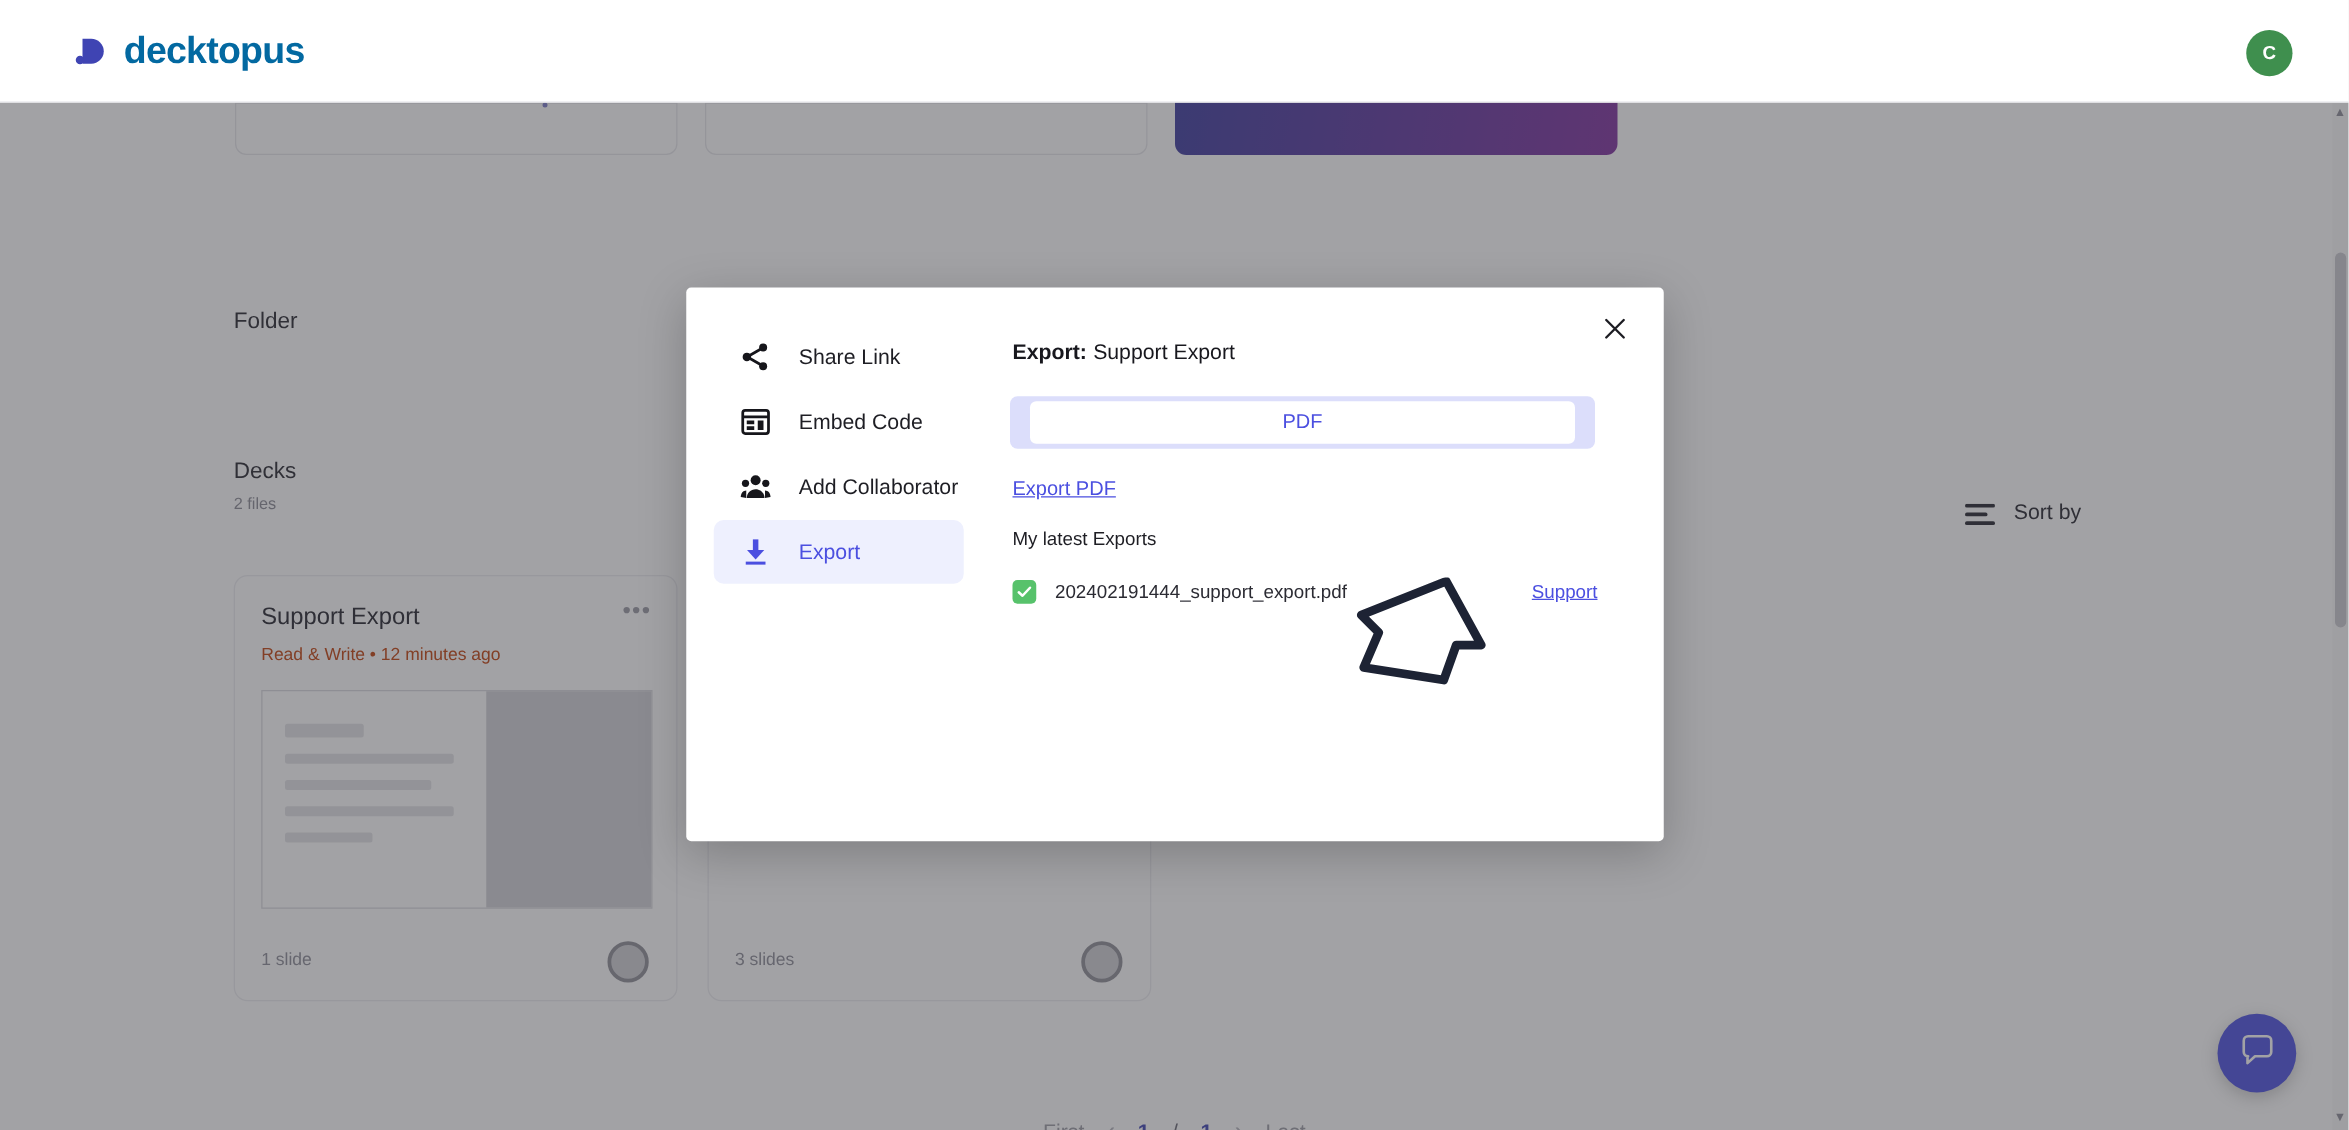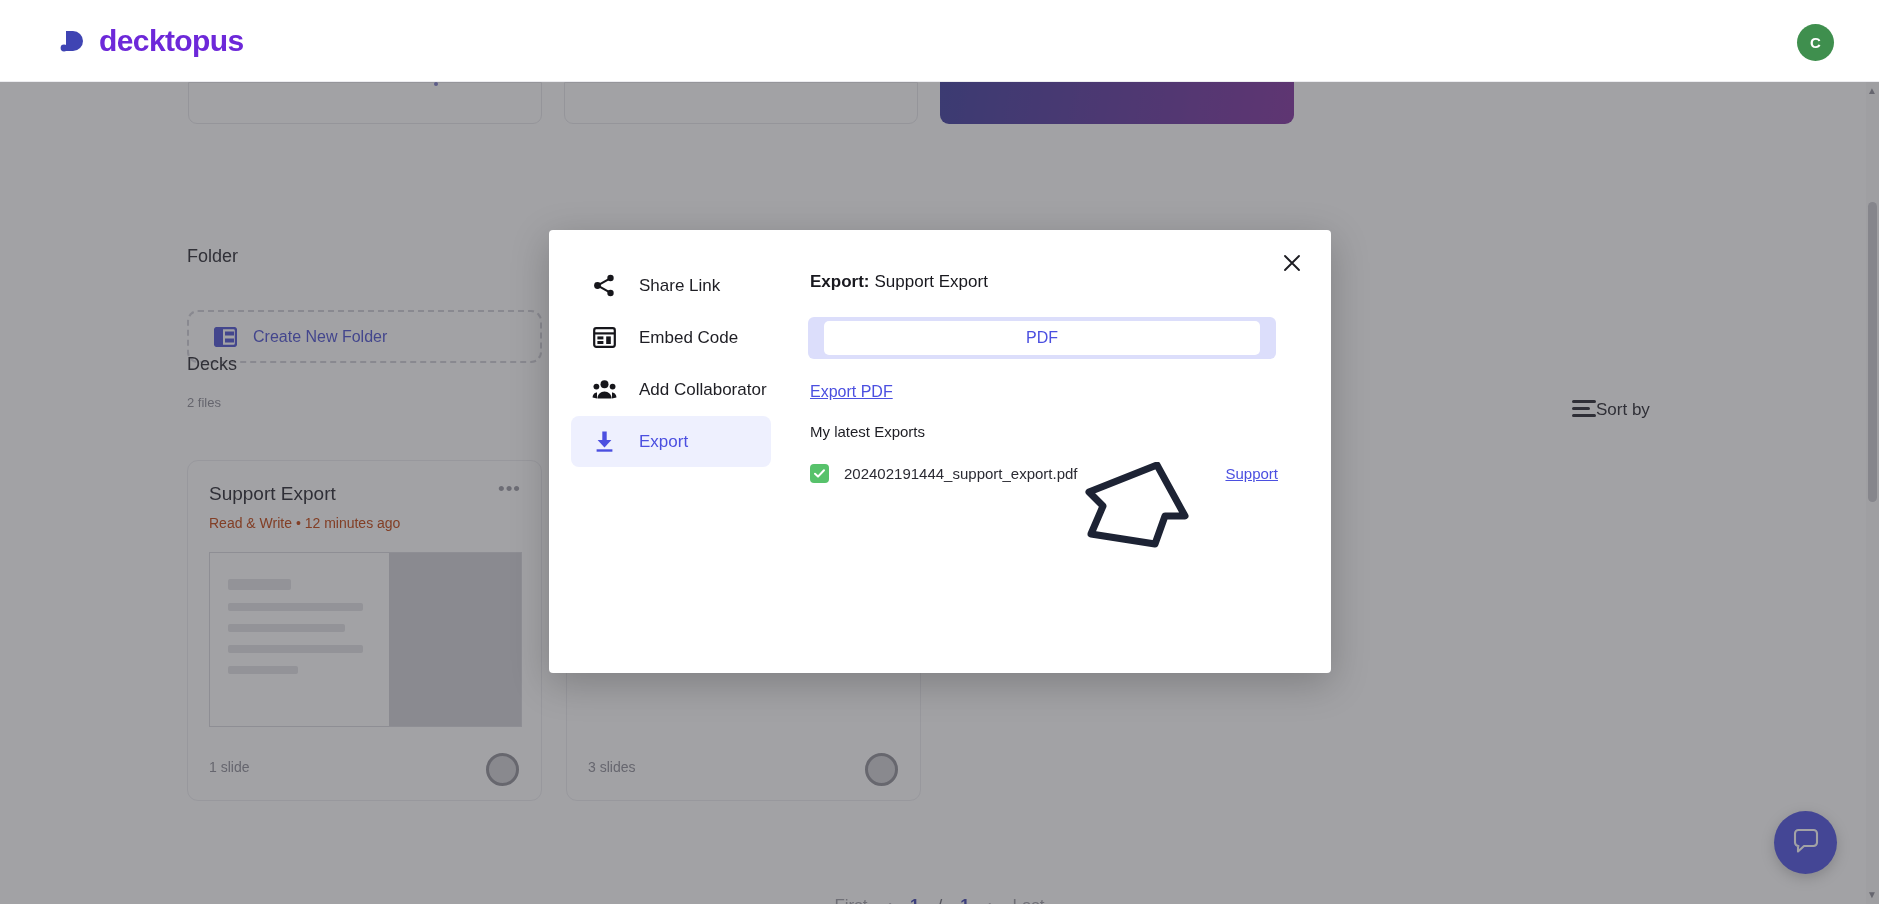--- a/index.html
+++ b/index.html
@@ -23,21 +23,21 @@
     border-bottom: 1px solid #ececf0;
     display: flex; align-items: center;
     z-index: 5;
   }
   .logo-wrap {
     display: flex; align-items: center; gap: 13px;
     margin-left: 60px;
   }
   .logo-mark { width: 26px; height: 26px; display: block; }
   .logo-text {
-    font-size: 30px; font-weight: 700; color: #6d28d9;
+    font-size: 30px; font-weight: 700; color: #0369a1;
     letter-spacing: -0.6px;
   }
   .avatar {
     position: absolute; right: 45px; top: 24px;
     width: 37px; height: 37px; border-radius: 50%;
     background: #3f8f4e;
     color: #fff; font-size: 15px; font-weight: 600;
     display: flex; align-items: center; justify-content: center;
   }
 
@@ -144,21 +144,21 @@
   }
   .deck-ring {
     position: absolute; right: 22px; bottom: 14px;
     width: 33px; height: 33px; border-radius: 50%;
     background: #cfcfd4;
     border: 3px solid #8e8e96;
   }
 
   .sortby {
     position: absolute; left: 1572px; top: 318px;
-    display: flex; align-items: flex-start; 
+    display: flex; align-items: flex-end; gap: 15px;
   }
   .sort-icon { width: 24px; height: 17px; display: block; }
   .sort-text { font-size: 17px; color: #24242c; }
 
   
   .pager {
     position: absolute; left: 0; top: 812px;
     width: 1879px;
     display: flex; justify-content: center; align-items: center; gap: 18px;
     font-size: 17px;
@@ -308,33 +308,22 @@
     <div class="toprow">
       <div class="tcard"></div>
       <div class="tcard">
           <div class="dot"></div>
         </div>
       <div class="tcard purple"></div>
     </div>
 
     <div class="section-label" style="left:187px; top:164px;">Folder</div>
 
-    <div class="create-folder">
-      <span>
-        <svg class="cf-icon" viewBox="0 0 23 20">
-          <rect x="1" y="1" width="21" height="18" rx="2.5" fill="none" stroke="#4a4fd1" stroke-width="2.4"></rect>
-          <rect x="1" y="1" width="8" height="18" fill="#4a4fd1"></rect>
-          <rect x="11" y="4.5" width="9" height="4" fill="#4a4fd1"></rect>
-          <rect x="11" y="11.5" width="9" height="4" fill="#4a4fd1"></rect>
-        </svg>
-      </span>
-      <span class="cf-text">Create New Folder</span>
-    </div>
-
-    <div class="section-label" style="left:187px; top:272px;text-align:center;">Decks</div>
+
+    <div class="section-label" style="left:187px; top:284px;text-align:center;">Decks</div>
     <div class="sub-label" style="left:187px; top:313px;">2 files</div>
 
     <div class="sortby">
       <span>
         <svg class="sort-icon" viewBox="0 0 24 17">
           <rect x="0" y="0" width="24" height="3" rx="1.5" fill="#24242c"></rect>
           <rect x="0" y="7" width="18" height="3" rx="1.5" fill="#24242c"></rect>
           <rect x="0" y="14" width="24" height="3" rx="1.5" fill="#24242c"></rect>
         </svg>
       </span>

